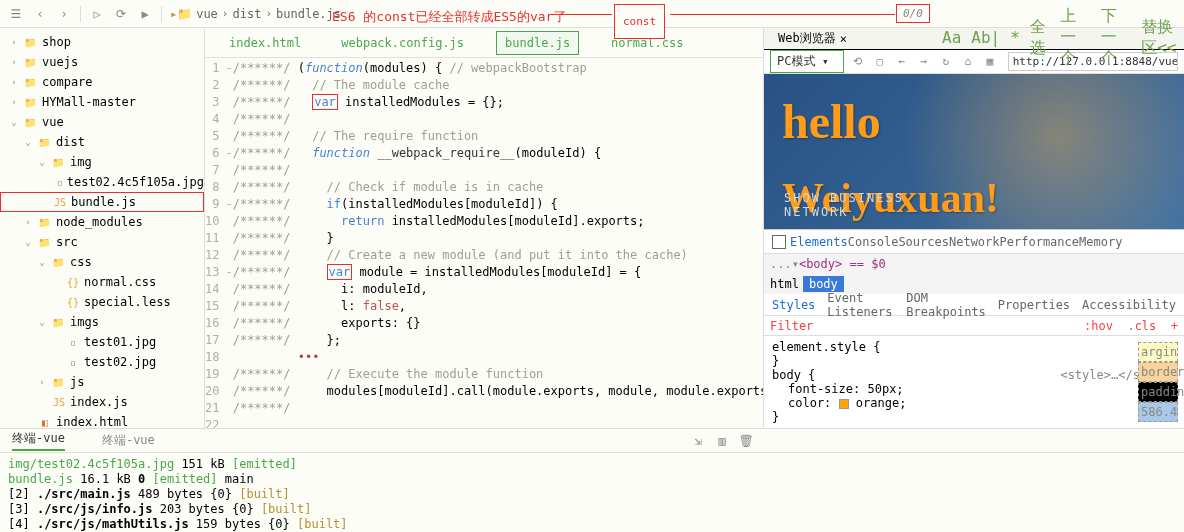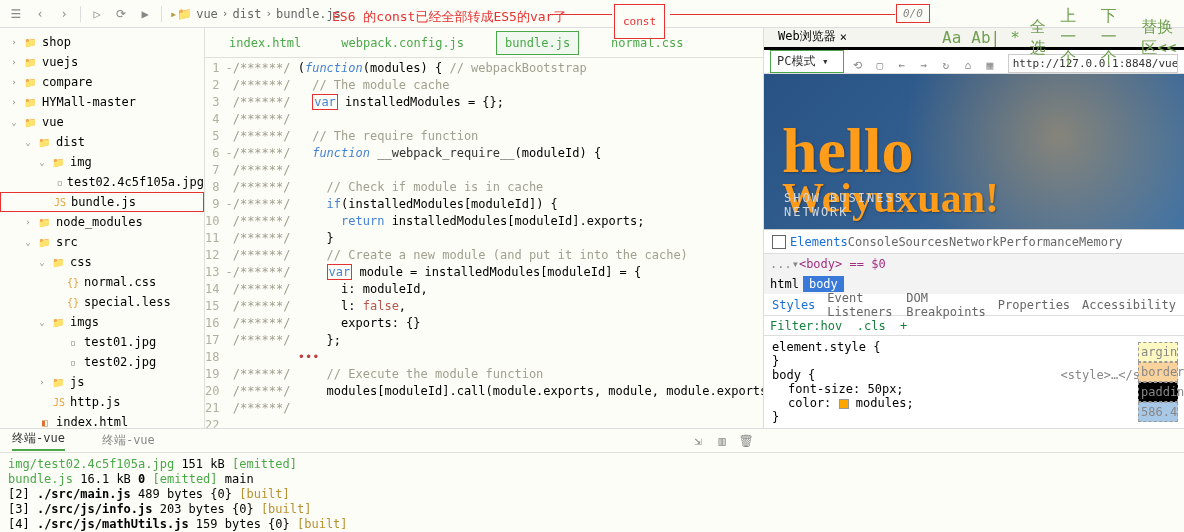--- a/index.html
+++ b/index.html
@@ -34,41 +34,41 @@
 .lines{flex:1;font-family:Consolas,monospace;font-size:12px;line-height:17px;padding-top:2px}
 .ln{white-space:pre;height:17px}
 .cm{color:#a0a090}
 .kw{color:#4682d4;font-style:italic}
 .kw2{color:#4682d4}
 .fn{color:#333}
 .bool{color:#b85450}
 .var-box{border:1px solid #e73030;padding:0 1px}
 .red{color:#c04040}
 .browser{width:420px;display:flex;flex-direction:column;background:#fff}
-.br-tab{height:22px;display:flex;align-items:flex-end;padding:0 8px;background:#f5f5f0;border-bottom:3px solid #000000}
+.br-tab{height:22px;display:flex;align-items:flex-start;padding:0 8px;background:#f5f5f0;border-bottom:1px solid #000000}
 .br-tab-item{font-size:11px;padding:2px 6px;display:flex;align-items:center;gap:4px}
-.br-tools{height:26px;display:flex;align-items:flex-end;padding:0 6px;gap:6px;border-bottom:1px solid #ddd}
+.br-tools{height:26px;display:flex;align-items:center;padding:0 6px;gap:6px;border-bottom:1px solid #ddd}
 .pc-mode{border:1px solid #4aa84a;padding:2px 14px 2px 6px;font-size:11px;color:#333;position:relative}
 .br-btn{width:16px;height:16px;color:#888;cursor:pointer;display:flex;align-items:center;justify-content:center;font-size:11px}
 .url{flex:1;border:1px solid #ccc;padding:2px 4px;font-size:11px;color:#333;margin-left:4px;overflow:hidden;white-space:nowrap}
 .preview{height:220px;background:linear-gradient(135deg,#2a5a8a,#4a7aaa);position:relative;overflow:hidden}
 .preview::before{content:"";position:absolute;inset:0;background:radial-gradient(circle at 70% 40%,rgba(255,180,80,.4),transparent 50%),linear-gradient(135deg,rgba(40,80,130,.8),rgba(60,110,160,.6))}
 .preview-txt{position:absolute;left:18px;color:#ff9c1a;font-weight:bold;font-family:Georgia,serif;text-shadow:1px 1px 2px rgba(0,0,0,.3)}
-.hello{top:40px;font-size:64px}
+.hello{top:20px;font-size:48px}
 .name{top:100px;font-size:42px}
 .show{position:absolute;bottom:10px;left:20px;color:#d0d8e0;font-size:11px;letter-spacing:2px}
 .devtools{flex:1;background:#fff;border-top:1px solid #ccc;font-size:11px}
 .dt-tabs{height:24px;display:flex;align-items:center;border-bottom:1px solid #ddd;padding:0 8px;}
 .dt-tab{color:#666;cursor:pointer}
 .dt-tab.on{color:#1a6fd8}
 .dt-sq{width:14px;height:14px;border:1px solid #666;margin-right:4px}
 .dt-crumb{height:20px;background:#f3f3f3;display:flex;align-items:center;padding:0 6px;font-size:10px}
 .dt-crumb .b{background:#3879d9;color:#fff;padding:1px 6px;margin-left:4px}
 .dt-sub{height:22px;display:flex;align-items:center;border-bottom:1px solid #ddd;padding:0 8px;gap:12px}
-.dt-filter{height:20px;display:flex;align-items:center;border-bottom:1px solid #ddd;padding:0 6px;color:#15803d}
+.dt-filter{height:20px;display:flex;align-items:center;border-bottom:1px solid #ddd;padding:0 6px;justify-content:space-between;color:#ef4444}
 .dt-css{padding:4px 8px;font-family:Consolas,monospace;position:relative}
 .css-prop{padding-left:16px}
 .orange-sw{display:inline-block;width:10px;height:10px;background:orange;border:1px solid #999;vertical-align:middle}
 .css-src{position:absolute;right:8px;color:#888}
 .box-model{position:absolute;right:6px;bottom:6px;width:40px;font-size:9px}
 .box-l{border:1px dashed #999;padding:2px;text-align:center;color:#888}
 .terminal{height:104px;border-top:1px solid #ddd;background:#fdfdf7}
 .term-tabs{height:24px;display:flex;align-items:center;padding:0 12px;gap:37px;border-bottom:1px solid #e0e0d8}
 .term-tab{color:#888;cursor:pointer}
 .term-tab.on{color:#333;border-bottom:2px solid #4aa84a;padding-bottom:2px}
@@ -203,21 +203,21 @@
           <span>test02.jpg</span>
         </div>
         <div class="tree-item" style="padding-left: 36px;">
           <span class="chev">›</span>
           <span class="ficon folder-ic">📁</span>
           <span>js</span>
         </div>
         <div class="tree-item" style="padding-left: 36px;">
           <span class="chev"></span>
           <span class="ficon" style="color:#e8a23c">JS</span>
-          <span>http.js</span>
+          <span>index.js</span>
         </div>
         <div class="tree-item" style="padding-left: 22px;">
           <span class="chev"></span>
           <span class="ficon" style="color:#e07030">◧</span>
           <span>index.html</span>
         </div>
       </div>
   </div>
 
   <div class="editor">
@@ -355,21 +355,21 @@
         </div>
       <div class="dt-filter">
         <span>Filter</span>
         <span><span>:hov</span>&nbsp;&nbsp;<span>.cls</span>&nbsp;&nbsp;<span>+</span></span>
       </div>
       <div class="dt-css">
         <div>element.style {</div>
         <div>}</div>
         <div><span>body {</span><span class="css-src">&lt;style&gt;…&lt;/style&gt;</span></div>
         <div class="css-prop">font-size: 50px;</div>
-        <div class="css-prop"><span>color: </span><span class="orange-sw"></span> <span>modules;</span></div>
+        <div class="css-prop"><span>color: </span><span class="orange-sw"></span> <span>orange;</span></div>
         <div>}</div>
         <div class="box-model">
           <div class="box-l" style="background:#fef9c3">argin</div>
           <div class="box-l" style="background:#fad29c">border</div>
           <div class="box-l" style="background:#000000">paddin</div>
           <div class="box-l" style="background:#a8c8e8">586.4</div>
         </div>
       </div>
     </div>
   </div>

